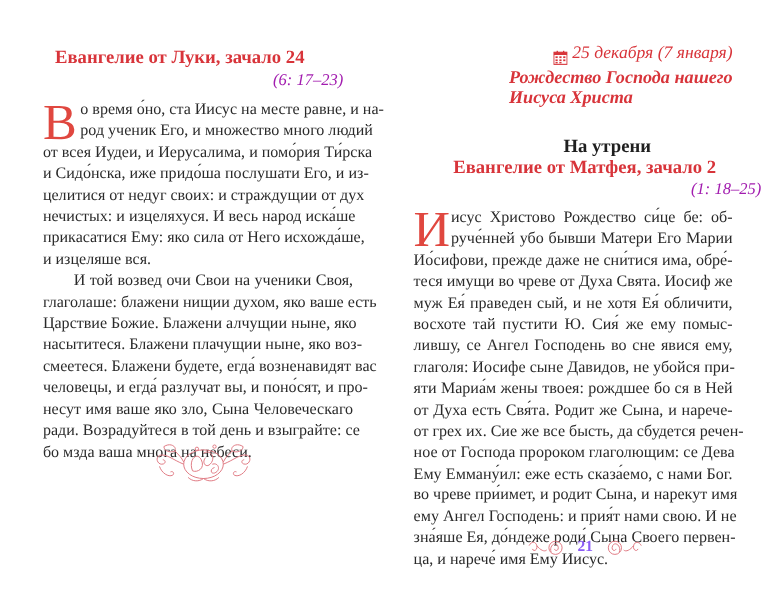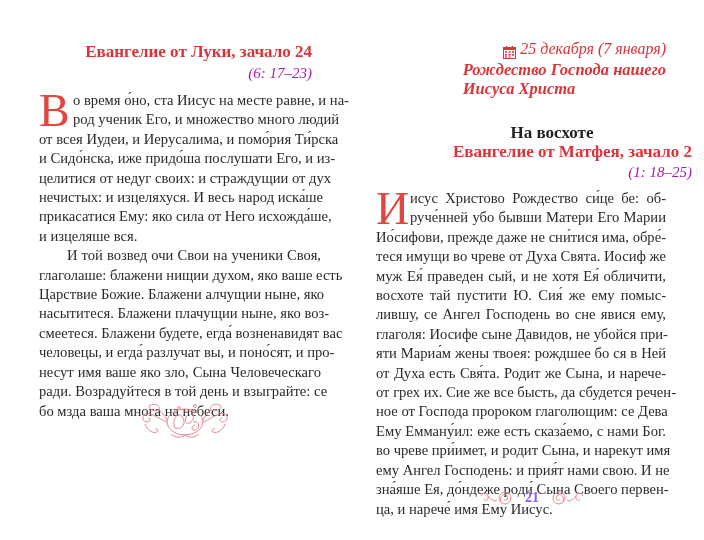--- a/index.html
+++ b/index.html
@@ -6,21 +6,21 @@
   body {
     width: 704px; height: 540px; position: relative; overflow: hidden;
     font-family: "Liberation Serif", "DejaVu Serif", serif;
     color: #2b2b2b;
   }
   .page { position: absolute; top: 0; height: 540px; }
   .page-left { left: 0; width: 352px; }
   .page-right { left: 352px; width: 352px; }
 
   .title-red {
-    color: #d8343a; font-weight: bold; font-size: 17px; text-align: right;
+    color: #d8343a; font-weight: bold; font-size: 17px; text-align: left;
     white-space: nowrap; line-height: 20px;
   }
   .ref {
     font-style: italic; font-size: 15px; text-align: right; color: #a21caf;
     line-height: 18px;
   }
   .body-text {
     position: absolute; font-size: 14.6px; line-height: 19.4px;
     text-align: justify; color: #2a2a2a;
   }
@@ -129,21 +129,21 @@
           <rect x="5.5" y="10.4" width="2" height="1.2"></rect>
       </g>
     </svg>
     <span>25 декабря (7 января)</span>
   </div>
   <div class="feast">
     <div>Рождество Господа нашего</div>
     <div>Иисуса Христа</div>
   </div>
 
-  <div class="matins">На восхоте</div>
+  <div class="matins">На утрени</div>
   <div class="title-red right-title">Евангелие от Матфея, зачало 2</div>
   <div class="ref right-ref">(1: 18–25)</div>
 
   <div class="body-text right-body">
     <span class="dropcap">И</span>
     <span class="line dropped">исус Христово Рождество си́це бе: об-</span>
     <span class="line dropped">руче́нней убо бывши Матери Его Марии</span>
     <span class="line">Ио́сифови, прежде даже не сни́тися има, обре́-</span>
     <span class="line">теся имущи во чреве от Духа Свята. Иосиф же</span>
     <span class="line">муж Ея́ праведен сый, и не хотя Ея́ обличити,</span>

